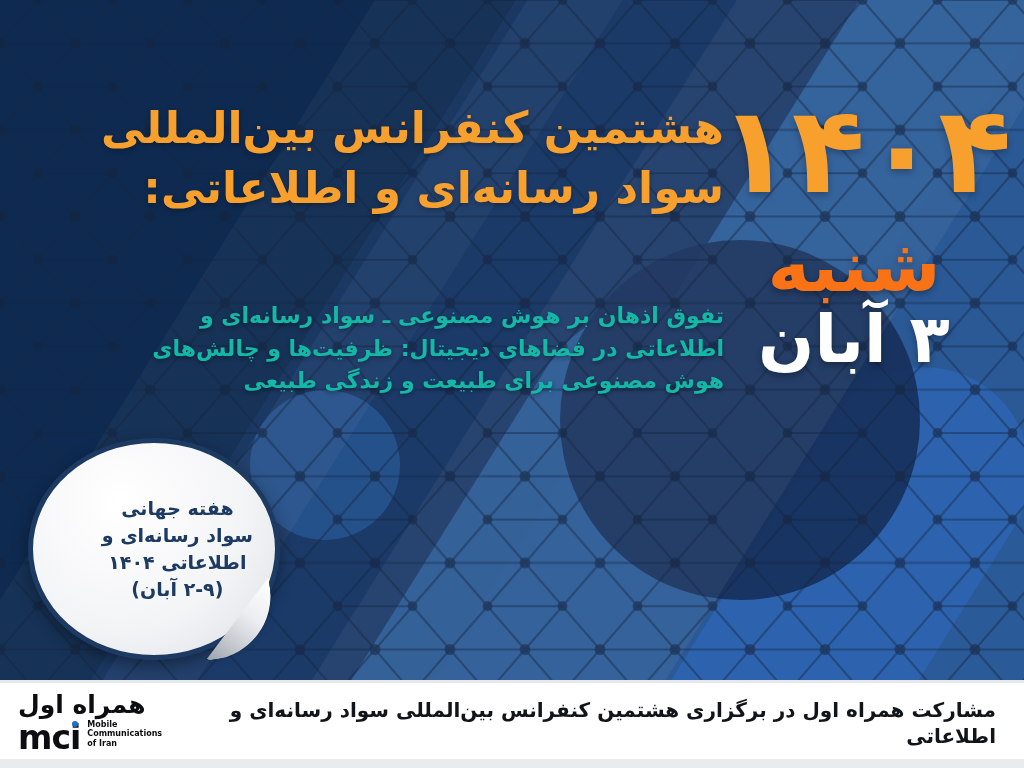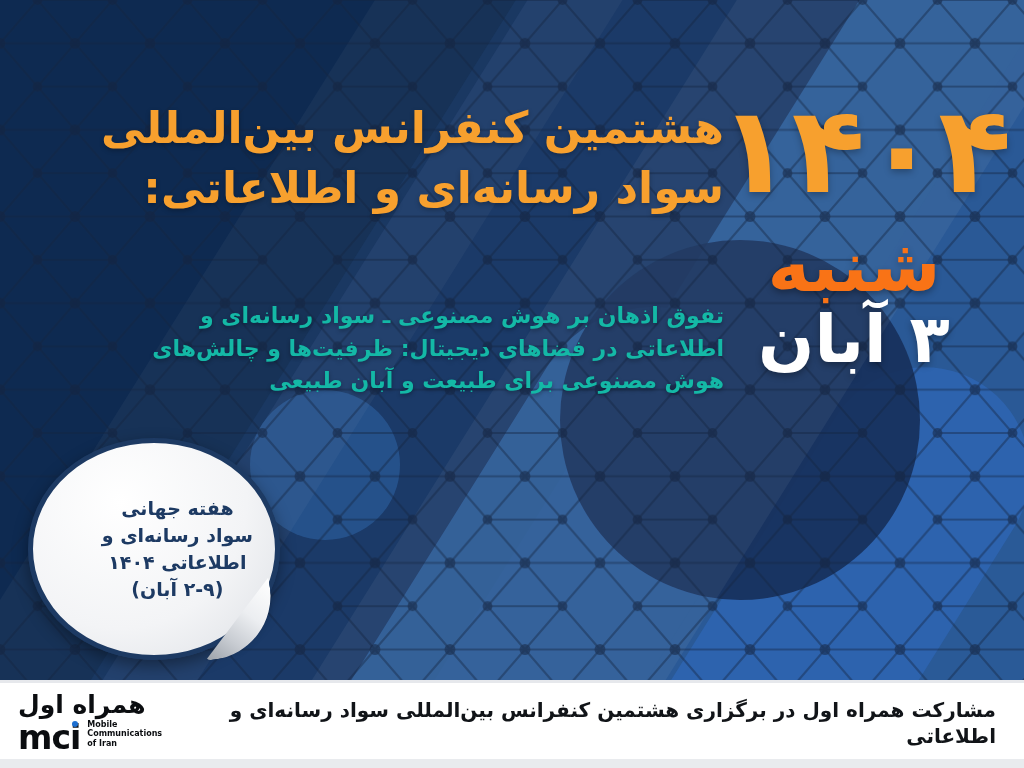--- a/index.html
+++ b/index.html
@@ -318,21 +318,21 @@
   </div>
 
   <div class="headline">
     <div>هشتمین کنفرانس بین‌المللی</div>
     <div>سواد رسانه‌ای و اطلاعاتی:</div>
   </div>
 
   <div class="subhead">
     <div>تفوق اذهان بر هوش مصنوعی ـ سواد رسانه‌ای و</div>
     <div>اطلاعاتی در فضاهای دیجیتال: ظرفیت‌ها و چالش‌های</div>
-    <div>هوش مصنوعی برای طبیعت و آبان طبیعی</div>
+    <div>هوش مصنوعی برای طبیعت و زندگی طبیعی</div>
   </div>
 
   <div class="date-block">
     <div class="year-row">
       <div class="year-bar"></div>
       <div class="year">۱۴۰۴</div>
     </div>
     <div class="weekday">شنبه</div>
     <div class="daymonth">۳ آبان</div>
   </div>

